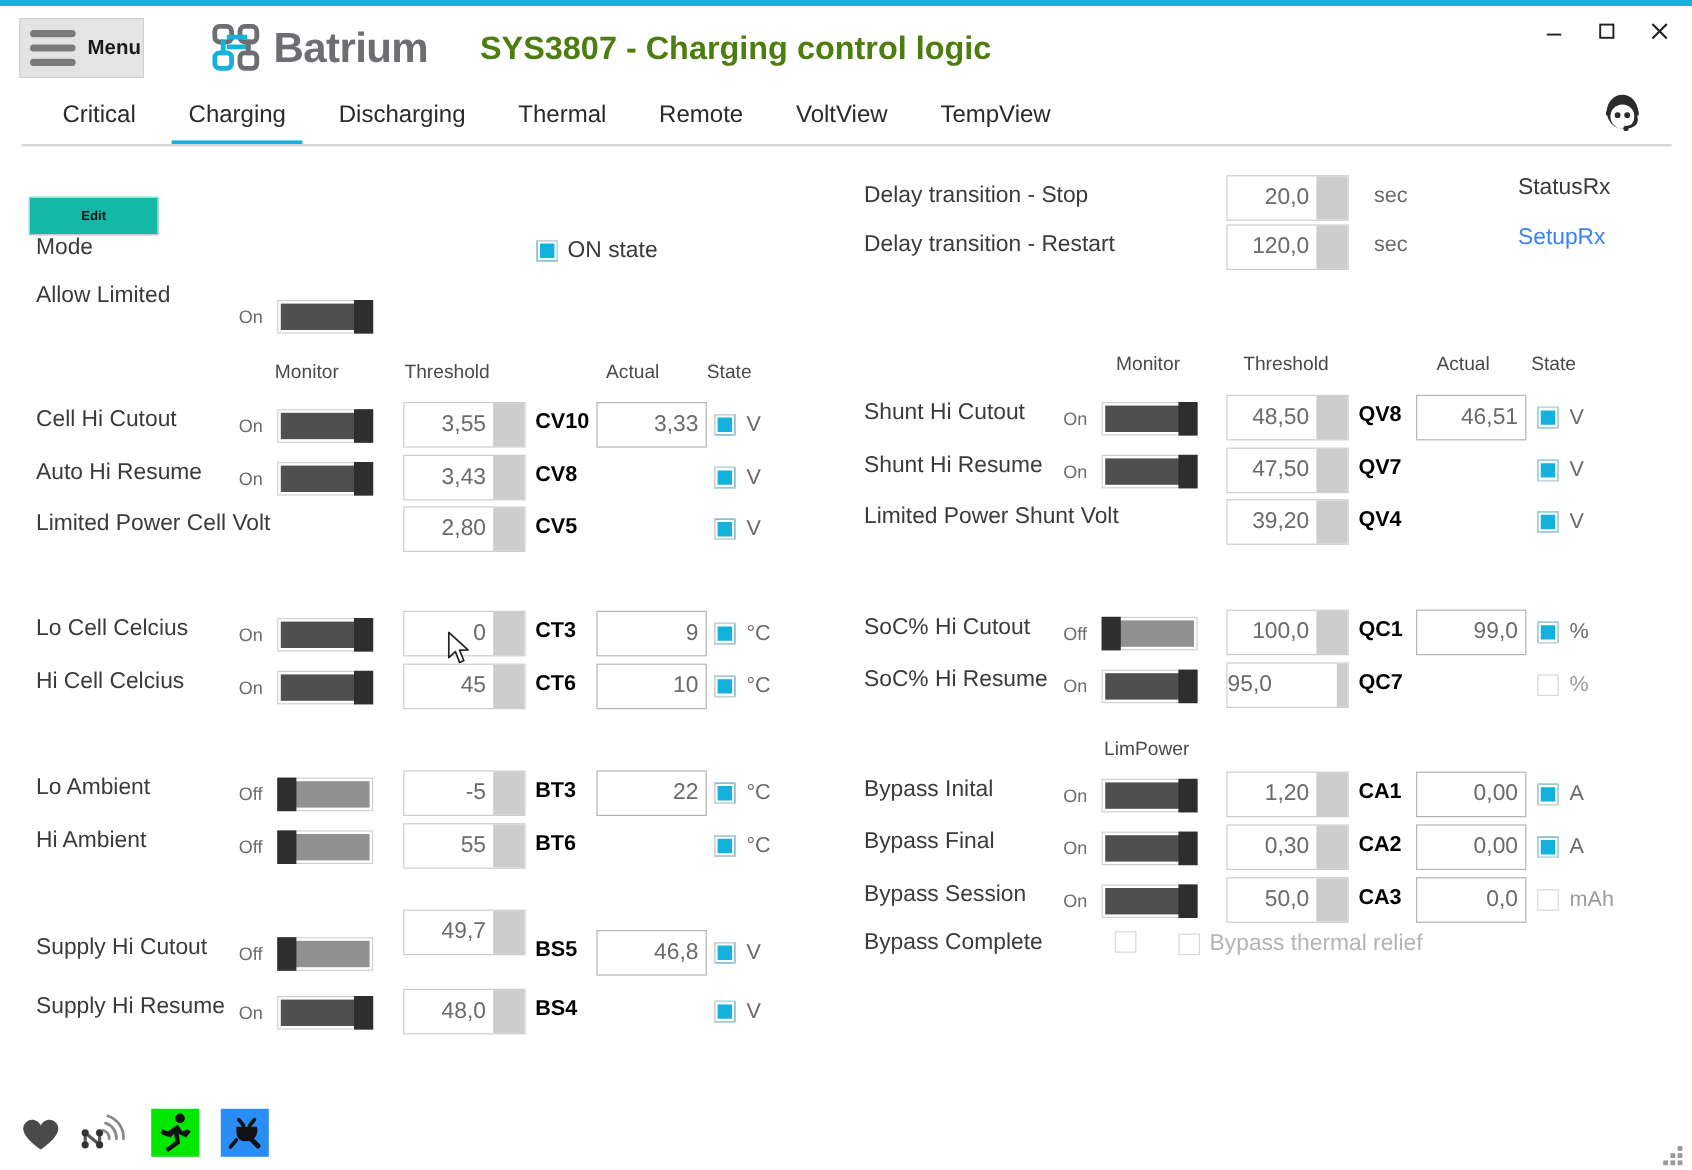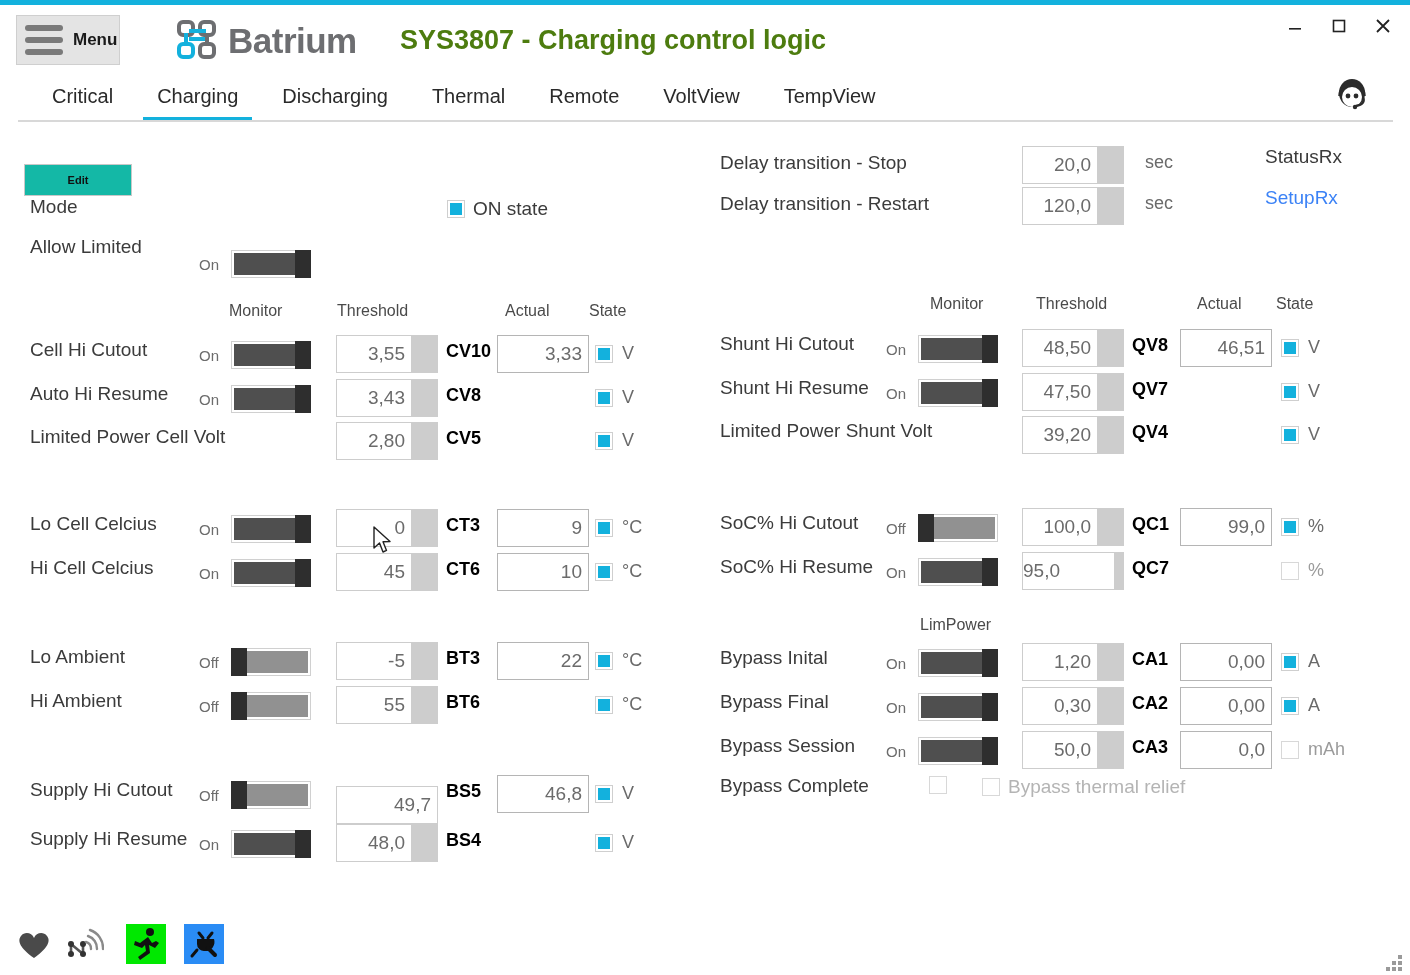--- a/index.html
+++ b/index.html
@@ -461,21 +461,21 @@
         <div class="row" style="left: 30px; top: 655px;">
           <span class="lbl">Supply Hi Cutout</span>
         </div>
         <div class="row" style="left: 199px; top: 657px; gap: 12px;">
           <span class="lbl-sm">Off</span>
           <span class="toggle off">
             <i class="track"></i>
             <i class="thumb"></i>
           </span>
         </div>
-        <div class="spin" style="position: absolute; left: 336px; top: 662px; flex-direction: column;">
+        <div class="spin" style="position: absolute; left: 336px; top: 634px;">
           <span class="num">49,7</span>
           <span class="btns"></span>
         </div>
         <div class="row" style="left: 446px; top: 657px;">
           <span class="code">BS5</span>
         </div>
         <div class="actual" style="position: absolute; left: 497px; top: 651px;">46,8</div>
         <div class="row" style="left: 595px; top: 659px; gap: 9px;">
           <span class="cbx on"></span>
           <span class="unit">V</span>

